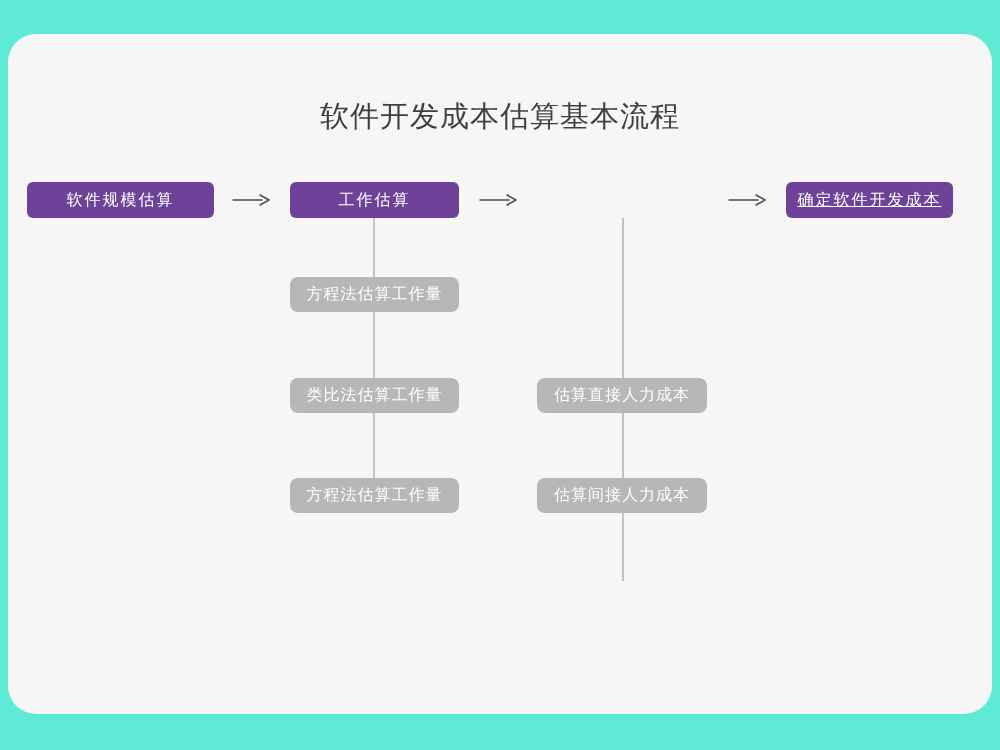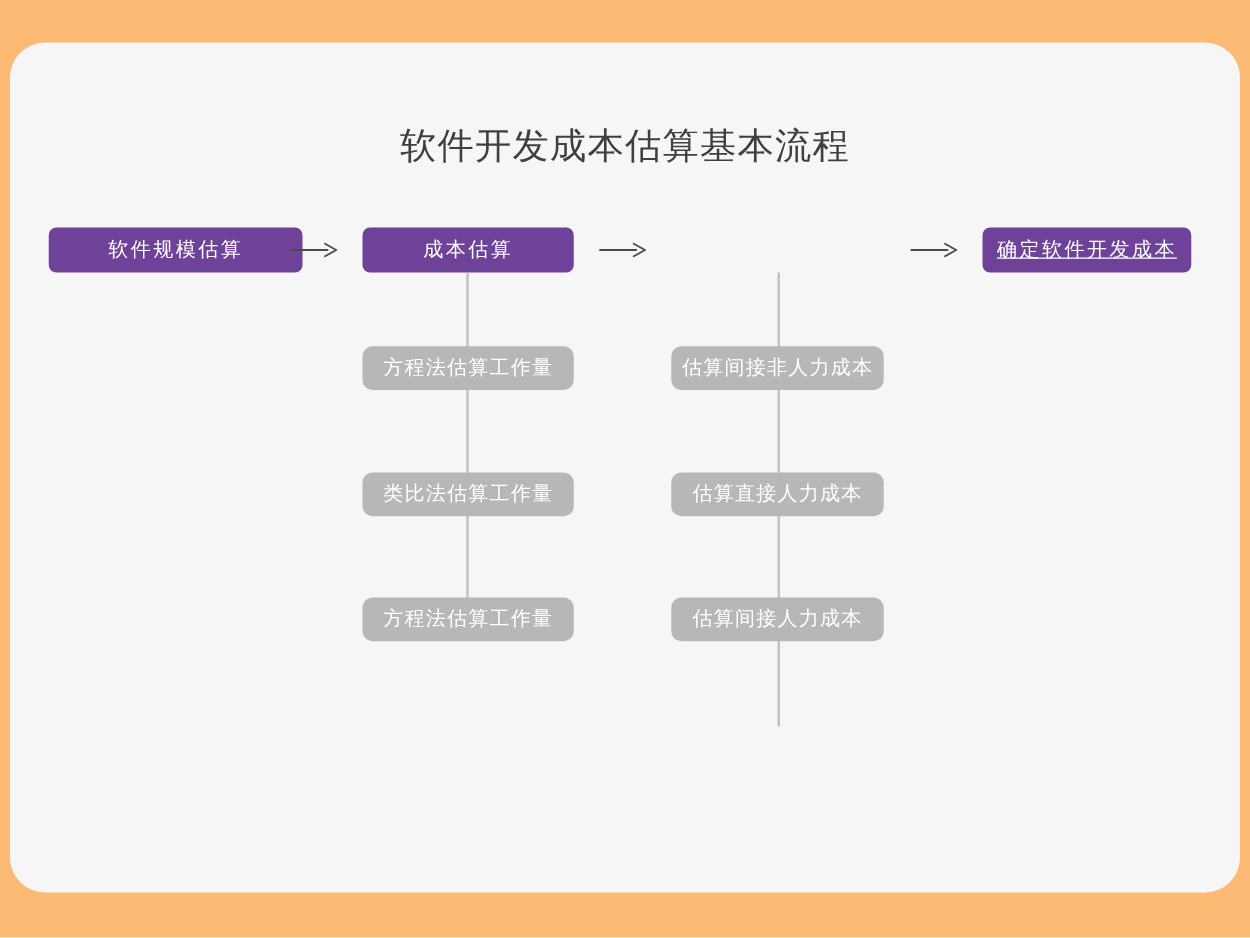--- a/index.html
+++ b/index.html
@@ -5,21 +5,21 @@
   html, body {
     margin: 0;
     padding: 0;
     background: #ffffff;
     font-family: "Liberation Sans", "DejaVu Sans", sans-serif;
   }
   .canvas {
     position: relative;
     width: 1000px;
     height: 750px;
-    background: #fdba74;
+    background: #5eead4;
     overflow: hidden;
   }
   .card {
     position: absolute;
     left: 8px;
     top: 34px;
     width: 984px;
     height: 680px;
     background: #f6f6f7;
     border-radius: 28px;
@@ -51,21 +51,21 @@
     letter-spacing: 2px;
     top: 182px;
   }
   .node.sub {
     background: #b7b7b7;
     border-radius: 8px;
     font-size: 16px;
     letter-spacing: 1px;
     height: 35px;
   }
-  .n1 { left: 39px;  width: 203px; text-align: right; }
+  .n1 { left: 27px;  width: 187px; text-align: right; }
   .n2 { left: 290px; width: 169px; }
   .n3 { left: 538px; width: 170px; }
   .n4 { left: 786px; width: 167px; text-decoration: underline; }
 
   .arrow {
     position: absolute;
     top: 193px;
     width: 40px;
     height: 14px;
   }
@@ -100,21 +100,21 @@
   <div class="node main n1">
     <span>软件规模估算</span>
   </div>
 
   <svg class="arrow a1" viewBox="0 0 40 14">
     <line x1="1" y1="7" x2="30" y2="7" stroke="#4b4b4b" stroke-width="1.5" stroke-linecap="round"></line>
     <path d="M 28 2 L 37 7 L 28 12" fill="none" stroke="#4b4b4b" stroke-width="1.5" stroke-linecap="round" stroke-linejoin="round"></path>
   </svg>
 
   <div class="node main n2">
-    <span>成本估算</span>
+    <span>工作估算</span>
   </div>
 
   <svg class="arrow a2" viewBox="0 0 40 14">
     <line x1="1" y1="7" x2="30" y2="7" stroke="#4b4b4b" stroke-width="1.5" stroke-linecap="round"></line>
     <path d="M 28 2 L 37 7 L 28 12" fill="none" stroke="#4b4b4b" stroke-width="1.5" stroke-linecap="round" stroke-linejoin="round"></path>
   </svg>
 
 
   <svg class="arrow a3" viewBox="0 0 40 14">
     <line x1="1" y1="7" x2="30" y2="7" stroke="#4b4b4b" stroke-width="1.5" stroke-linecap="round"></line>
@@ -131,23 +131,20 @@
   <div class="node sub sub-left row2">
     <span>类比法估算工作量</span>
   </div>
   <div class="node sub sub-left row1">
     <span>方程法估算工作量</span>
   </div>
   <div class="node sub sub-left row3">
     <span>方程法估算工作量</span>
   </div>
 
-  <div class="node sub sub-right row1">
-    <span>估算间接非人力成本</span>
-  </div>
   <div class="node sub sub-right row2">
     <span>估算直接人力成本</span>
   </div>
   <div class="node sub sub-right row3">
     <span>估算间接人力成本</span>
   </div>
 
 </div>
 
 </body></html>

